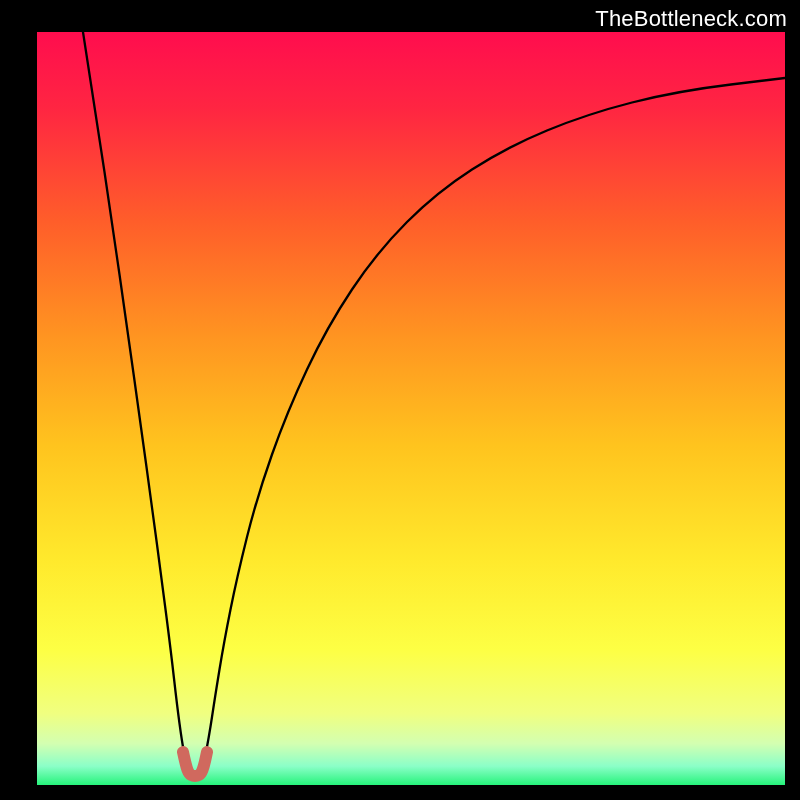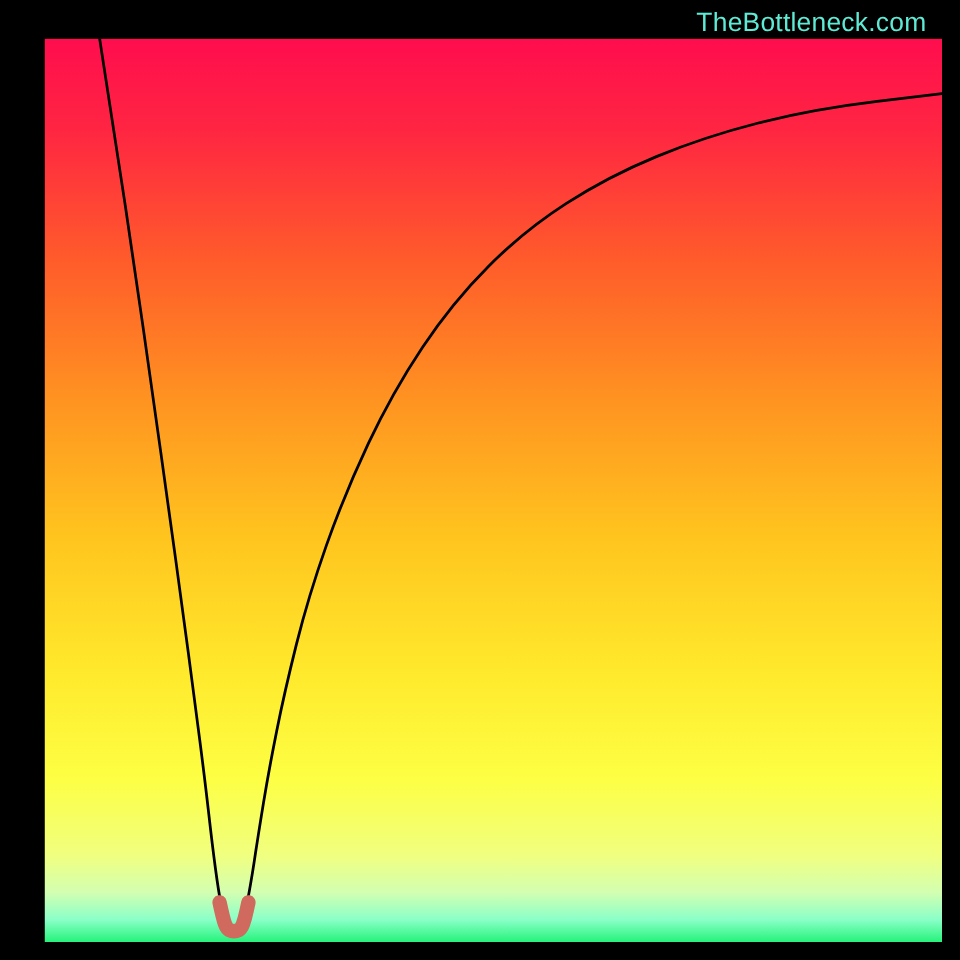--- a/index.html
+++ b/index.html
@@ -35,25 +35,25 @@
   }
   .curve-svg {
     position: absolute;
     left: 0;
     top: 0;
     width: 100%;
     height: 100%;
   }
   .watermark {
     position: absolute;
-    right: 28px;
+    right: 13px;
     top: 6px;
     font-family: Arial, Helvetica, sans-serif;
     font-size: 22px;
-    color: #5eead4;
+    color: #ffffff;
     letter-spacing: 0.2px;
     user-select: none;
   }
 </style>
 </head>
 <body>
 
 <div class="frame">
 
   <div class="plot-area">

